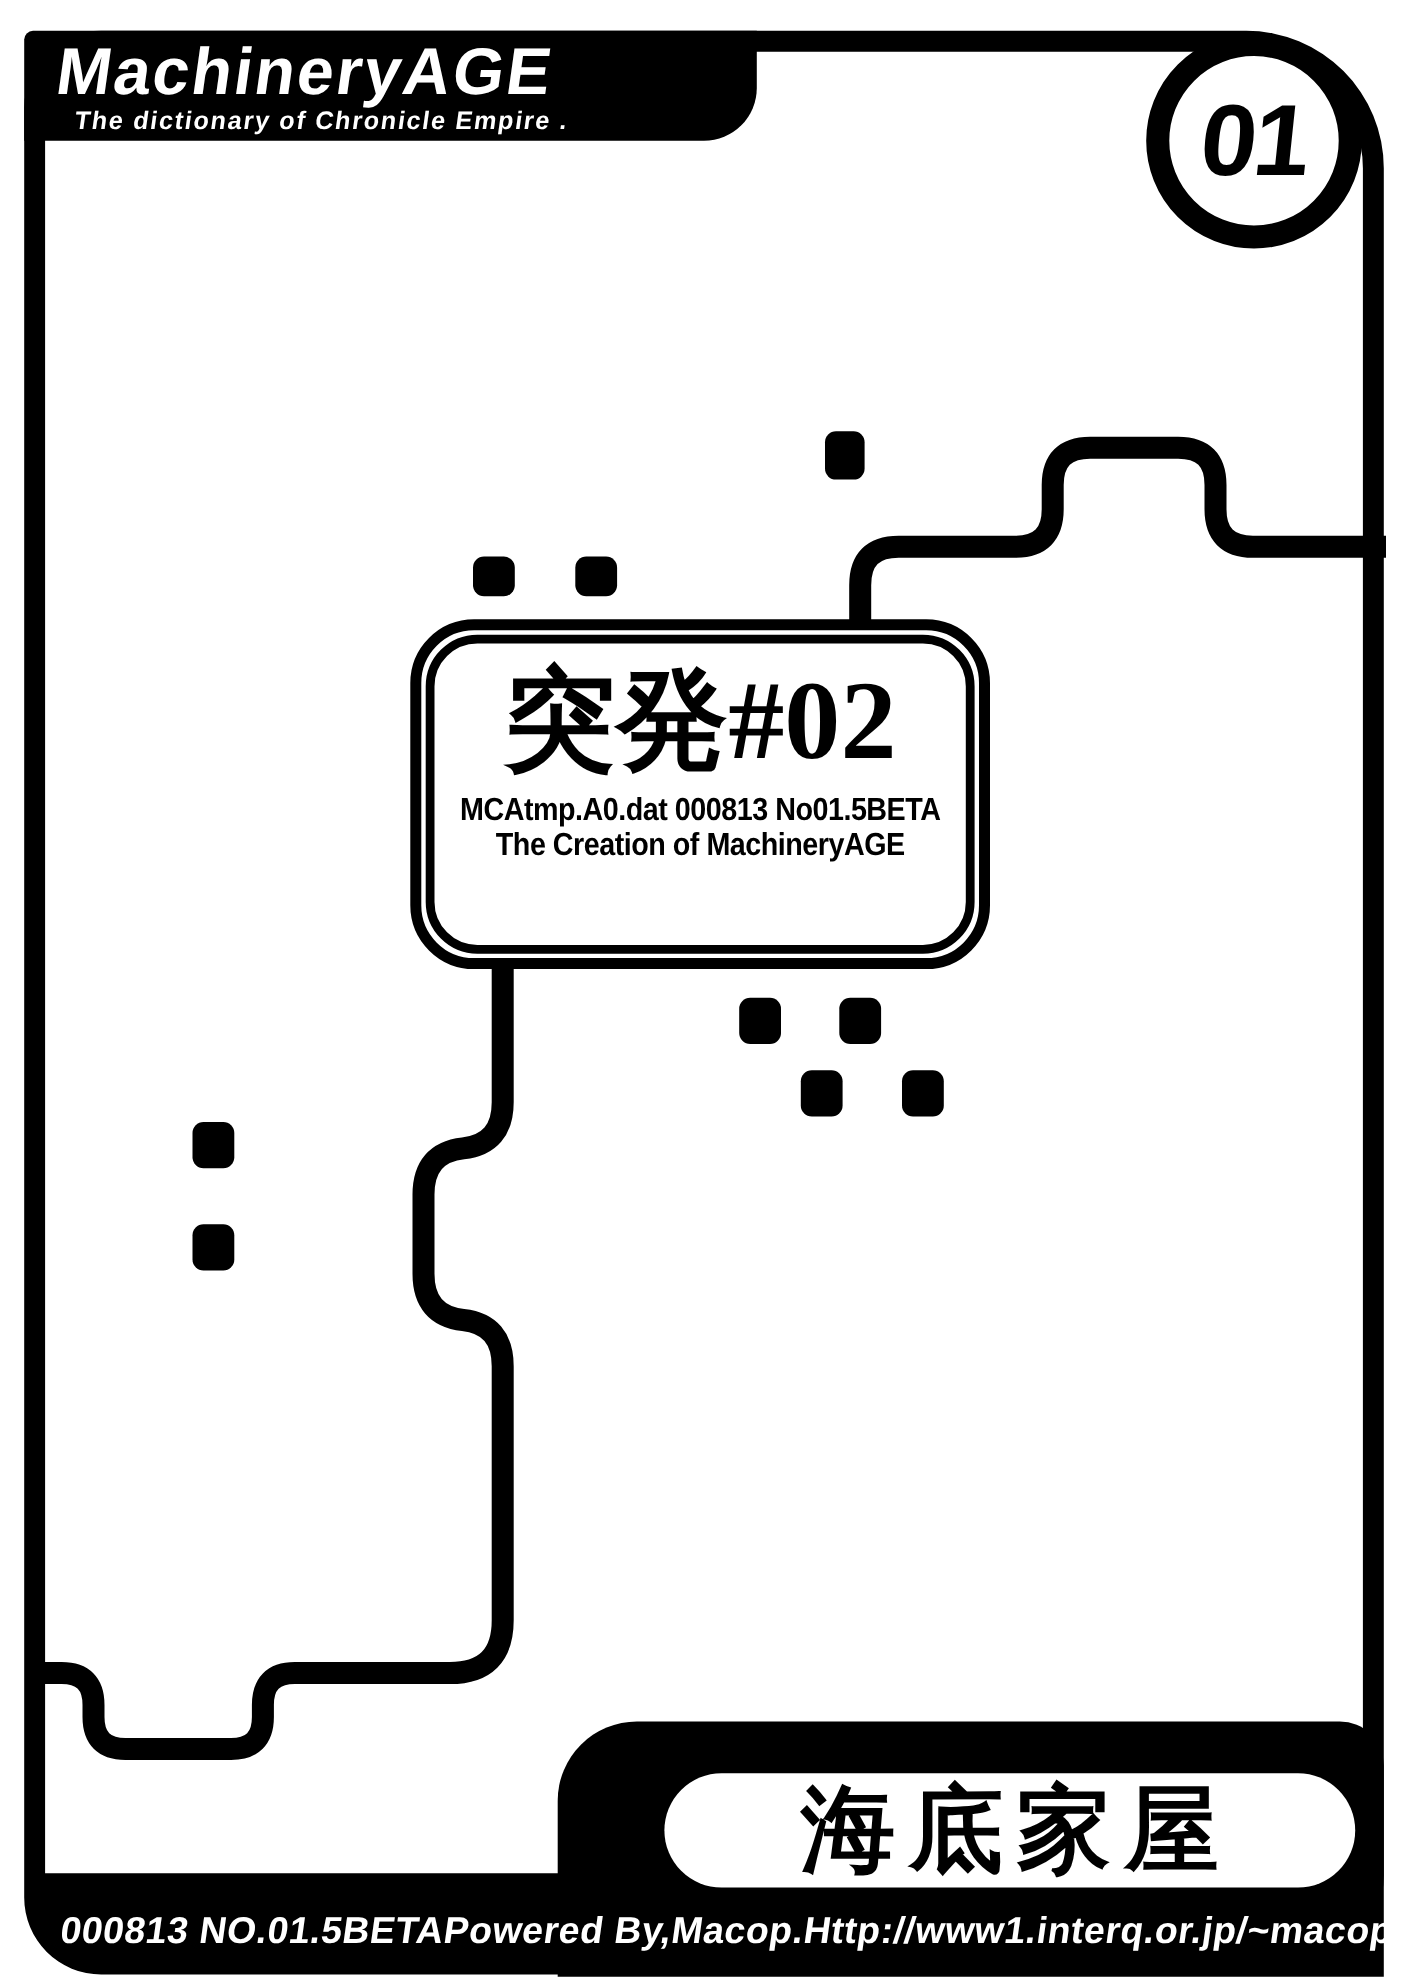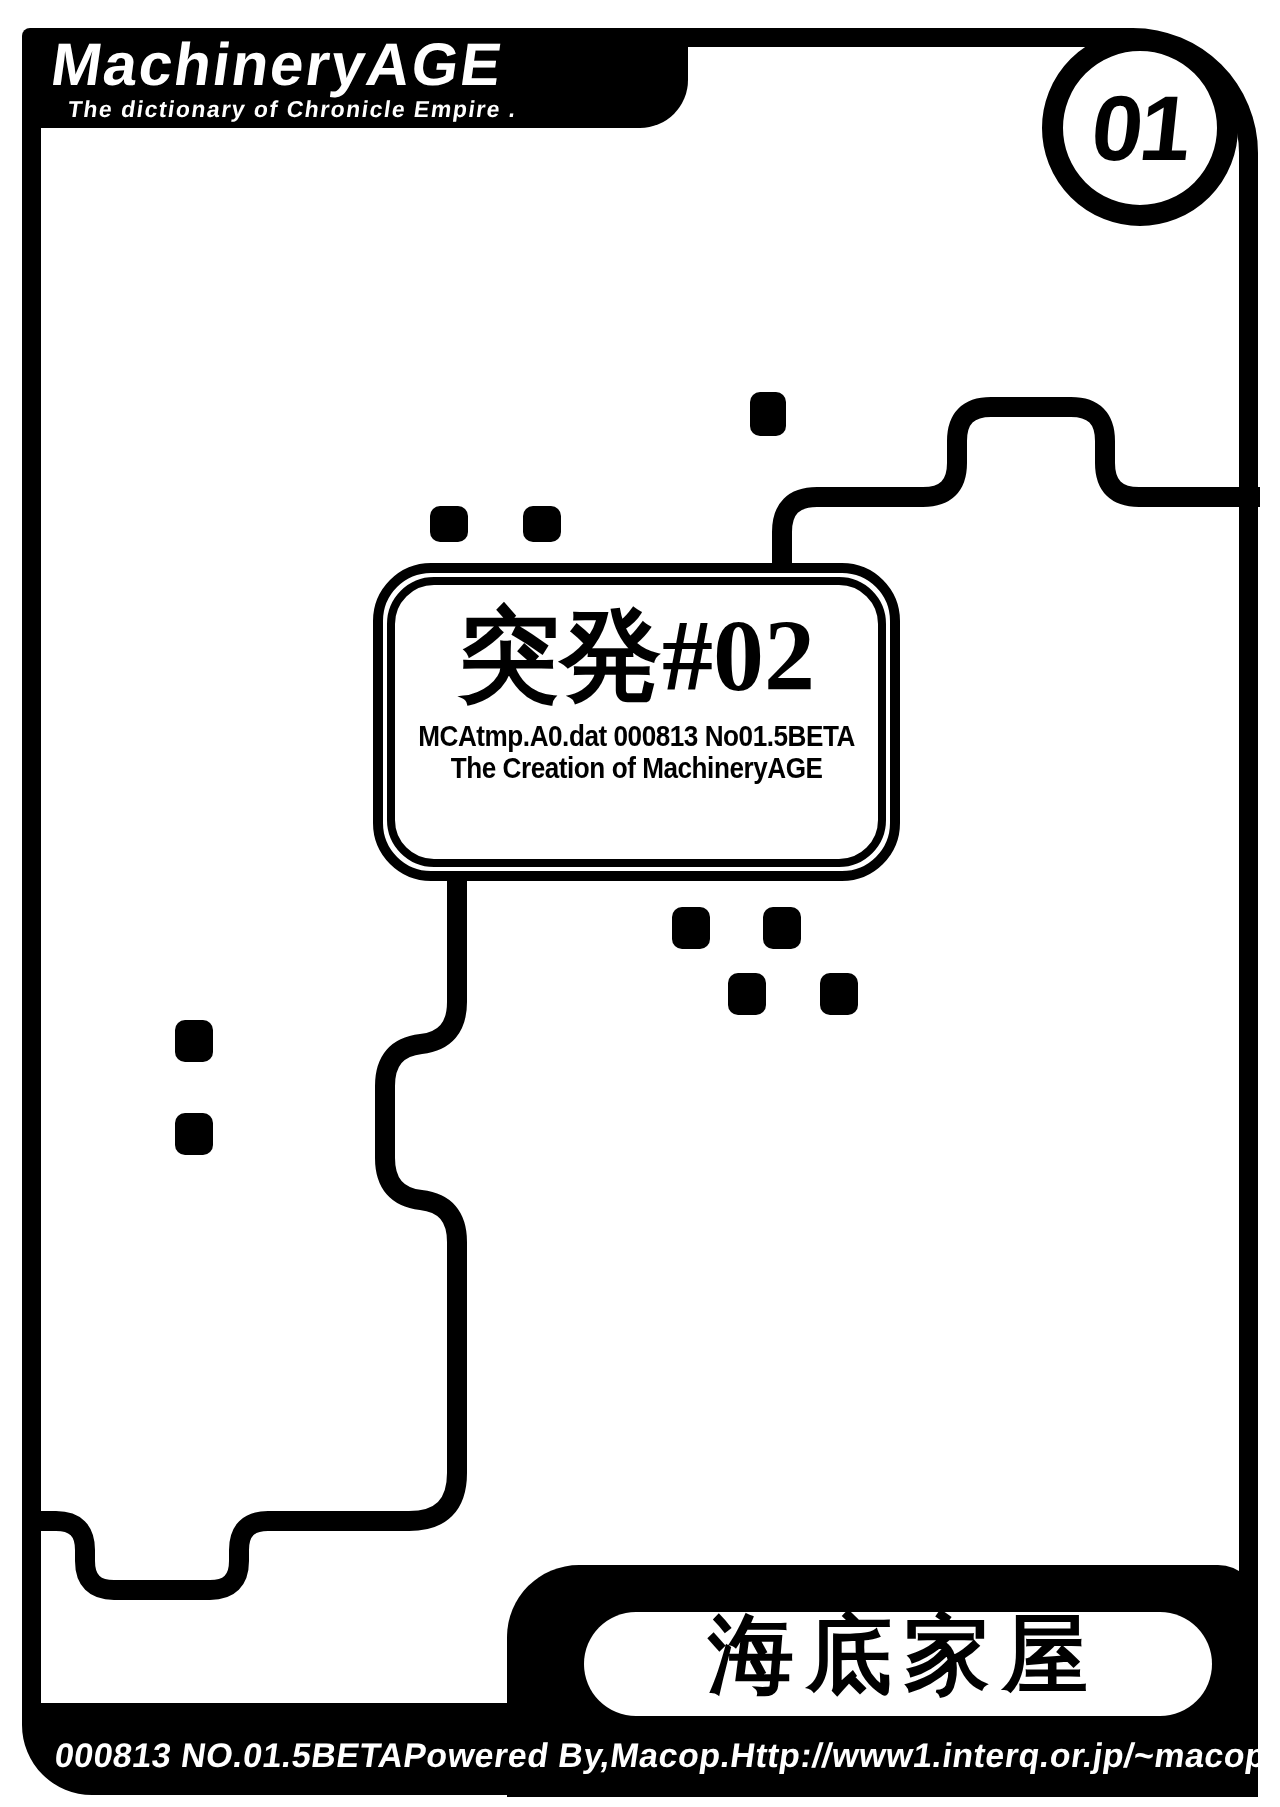--- a/index.html
+++ b/index.html
@@ -65,23 +65,23 @@
   
   .sq {
     position:absolute; width:38px; height:42px; background:#000; border-radius:10px;
   }
   
   .bbox {
     position:absolute; left:507px; top:1565px; width:751px; height:232px;
     background:#000; border-radius:72px 40px 0 0;
   }
   .pill {
-    position:absolute; left:77px; top:47px; width:628px; height:104px;
+    position:absolute; left:97px; top:47px; width:628px; height:104px;
     background:#fff; border-radius:52px;
-    display:flex; align-items:flex-start; justify-content:center;
+    display:flex; align-items:center; justify-content:center;
   }
   .pill-title {
     font-family:"Liberation Serif","DejaVu Serif",serif;
     font-size:86px; font-weight:700; letter-spacing:12px; line-height:1;
     padding-left:12px; white-space:nowrap;
   }
   
   .footer {
     position:absolute; left:55px; top:1736px; width:1182px;
     display:flex; justify-content:space-between; align-items:center;

